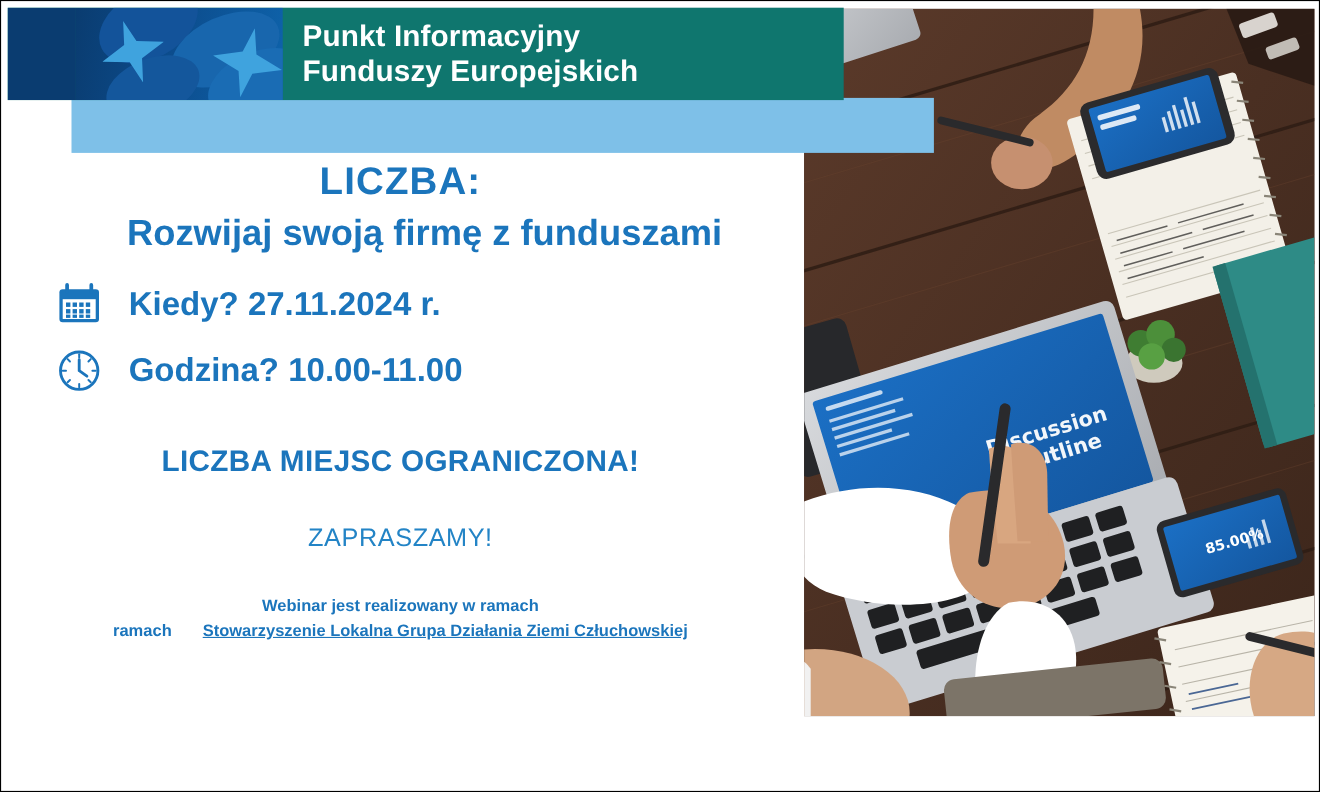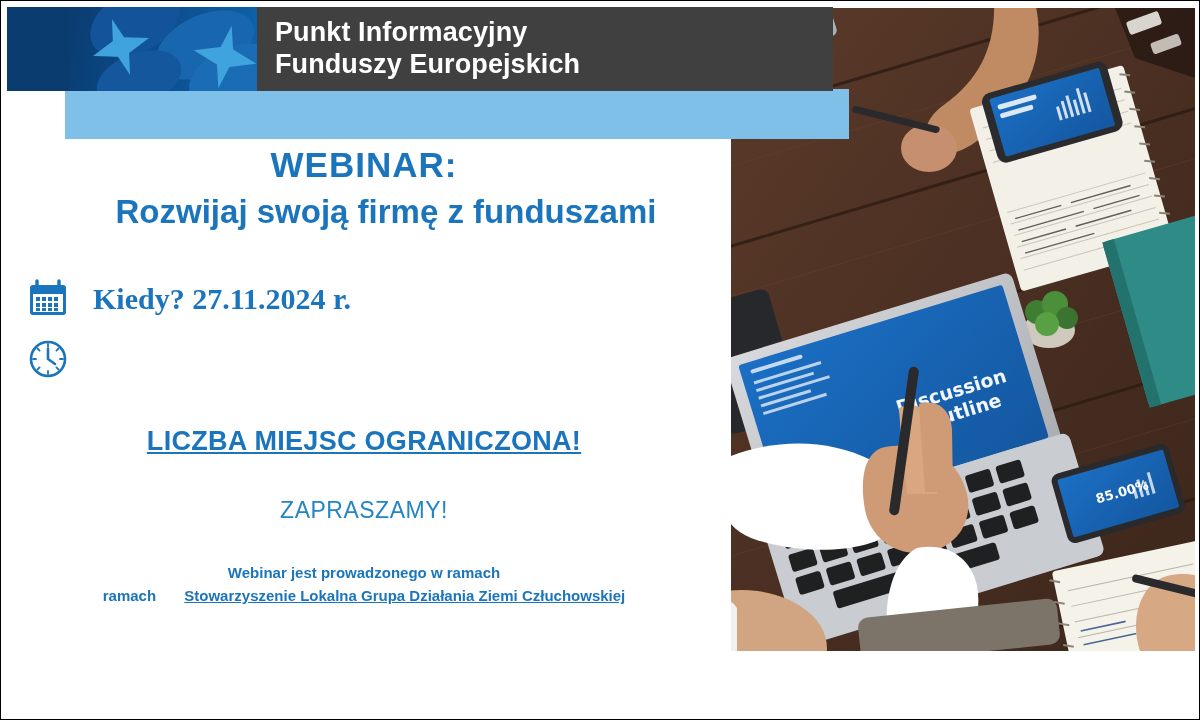--- a/index.html
+++ b/index.html
@@ -28,25 +28,25 @@
     top: 88px;
     width: 784px;
     height: 50px;
     background: #7ec0e8;
     z-index: 2;
   }
   .hdr-bar {
     position: absolute;
     left: 6px;
     top: 6px;
-    width: 826px;
+    width: 760px;
     height: 84px;
     z-index: 3;
     overflow: hidden;
-    background: #404040;
+    background: #0f766e;
     text-decoration: underline;
   }
   .hdr-navy {
     position: absolute;
     left: 0;
     top: 0;
     width: 62px;
     height: 100%;
     background: #0a3c70;
   }
@@ -131,23 +131,22 @@
     text-align: center;
     color: #1b75bc;
     font-size: 33px;
     font-weight: bold;
     line-height: 1.15;
     margin-top: 8px;
     padding-left: 44px;
   }
 
   .info-list {
-    margin-top: 46px;
-    padding-left: 24px;
-    font-family: Liberation Serif, serif;
+    margin-top: 24px;
+    padding-left: 48px;
   }
   .info-row {
     display: flex;
     align-items: center;
     margin-bottom: 14px;
   }
   .info-icon {
     width: 46px;
     height: 46px;
     flex: 0 0 46px;
@@ -162,21 +161,20 @@
     margin-left: 22px;
     white-space: nowrap;
   }
 
   .limited {
     margin-top: 44px;
     text-align: center;
     color: #1b75bc;
     font-size: 27px;
     font-weight: bold;
-    text-decoration: underline;
     letter-spacing: 0.3px;
   }
   .invite {
     margin-top: 40px;
     text-align: center;
     color: #2384c6;
     font-size: 23px;
     font-weight: normal;
     letter-spacing: 0.5px;
   }
@@ -419,21 +417,21 @@
       <span class="blob b4"></span>
       <span class="star s1"></span>
       <span class="star s2"></span>
     </div>
     <div class="hdr-title">Punkt Informacyjny
 Funduszy Europejskich</div>
   </div>
 
   <div class="content">
 
-    <div class="webinar-label">WEBINAR:</div>
+    <div class="webinar-label">LICZBA:</div>
     <div class="webinar-sub">Rozwijaj swoją firmę z funduszami</div>
 
     <div class="info-list">
 
       <div class="info-row">
         <span class="info-icon">
           <svg width="42" height="42" viewBox="0 0 42 42">
             <rect x="3" y="7" width="36" height="30" rx="3" fill="#1b75bc"></rect>
             <rect x="6" y="16" width="30" height="18" fill="#ffffff"></rect>
             <path d="M10 3 v6 M32 3 v6" stroke="#1b75bc" stroke-width="3.4" stroke-linecap="round" fill="none"></path>
@@ -466,27 +464,28 @@
               <line x1="6" y1="21" x2="9" y2="21"></line>
               <line x1="33" y1="21" x2="36" y2="21"></line>
               <line x1="10.5" y1="10.5" x2="12.6" y2="12.6"></line>
               <line x1="29.4" y1="29.4" x2="31.5" y2="31.5"></line>
               <line x1="31.5" y1="10.5" x2="29.4" y2="12.6"></line>
               <line x1="12.6" y1="29.4" x2="10.5" y2="31.5"></line>
             </g>
             <path d="M21 11 V21 L28 26" stroke="#1b75bc" stroke-width="2.6" fill="none" stroke-linecap="round" stroke-linejoin="round"></path>
           </svg>
         </span>
+        <span class="info-text">Godzina? 10.00-11.00</span>
       </div>
 
     </div>
 
     <div class="limited">LICZBA MIEJSC OGRANICZONA!</div>
 
     <div class="invite">ZAPRASZAMY!</div>
 
     <div class="footnote">
-      <div>Webinar jest prowadzonego w ramach</div>
+      <div>Webinar jest realizowany w ramach</div>
       <div><span>ramach </span><span class="u">Stowarzyszenie Lokalna Grupa Działania Ziemi Człuchowskiej</span></div>
     </div>
 
   </div>
 </div>
 
 </body></html>

